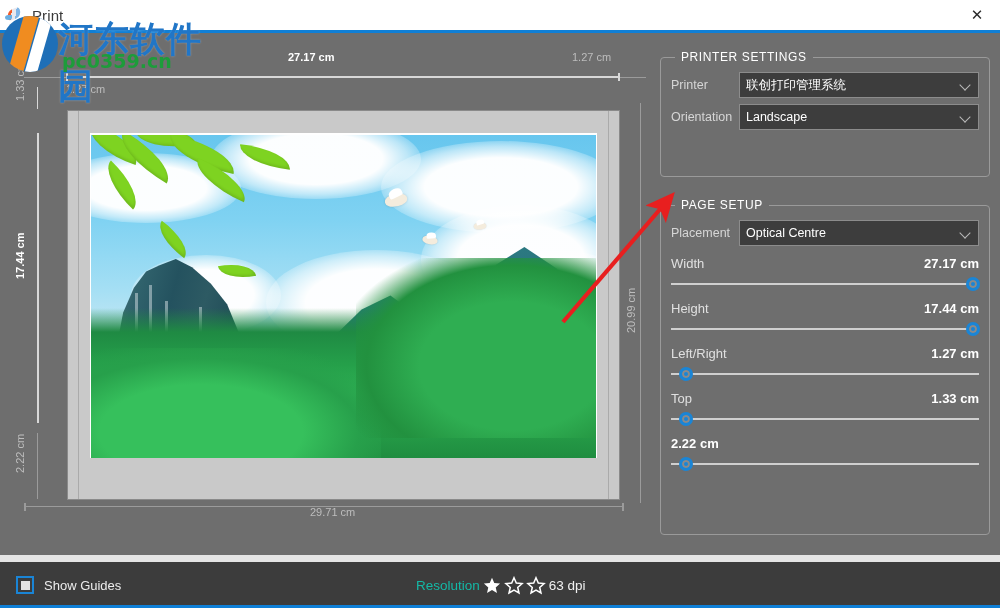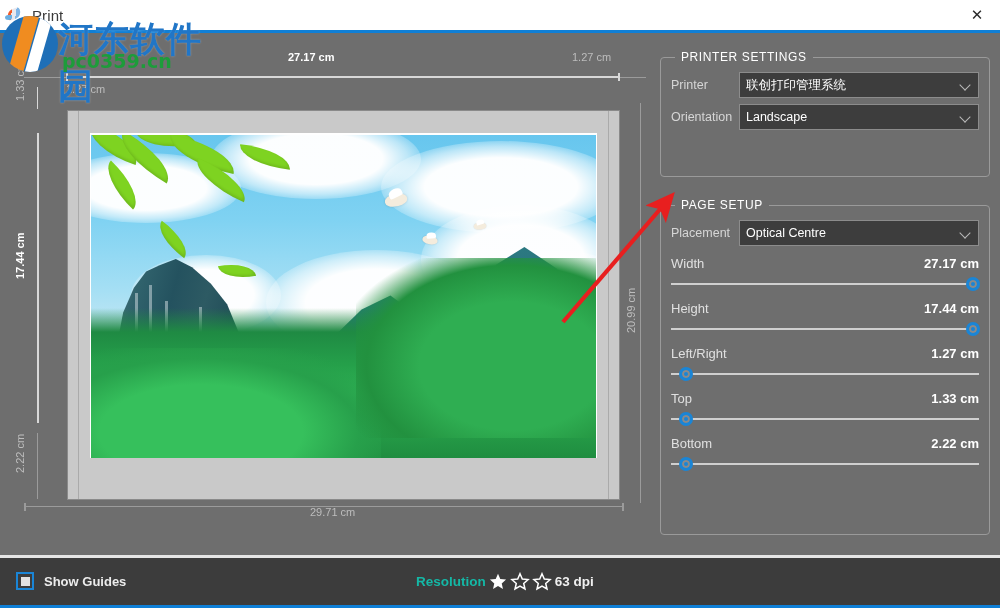--- a/index.html
+++ b/index.html
@@ -204,22 +204,21 @@
     position:absolute; top:0px; width:14px; height:14px; border-radius:50%;
     background:#1a85d6; border:3px solid #1a85d6;
     box-shadow: inset 0 0 0 2px #8a8a8a;
     cursor:pointer;
   }
 
   
   #bottombar {
     position:absolute; left:0; top:555px; width:1000px; height:53px;
     background:#3c3c3c;
-    border-top:3px solid #e5e5e5;
-    font-weight:bold;
+    border-top:7px solid #e5e5e5;
   }
   #bottom-accent { position:absolute; left:0; bottom:0; width:1000px; height:3px; background:#0f7fd6; }
   #guides-wrap {
     position:absolute; left:16px; top:14px; display:flex; align-items:center; cursor:pointer;
   }
   #guides-box {
     width:18px; height:18px; border:2px solid #1a85d6; background:#3c3c3c;
     display:flex; align-items:center; justify-content:center;
   }
   #guides-box i { width:9px; height:9px; background:#e2e2e2; display:block; }
@@ -391,21 +390,20 @@
         <span class="slider-val">1.33 cm</span>
       </div>
       <div class="track">
         <div class="bar"></div>
         <div class="knob" id="knob3" style="left: calc(5% - 7px);"></div>
       </div>
     </div>
 
     <div class="slider-block">
       <div class="slider-head">
-        <span class="slider-name">Bottom</span>
         <span class="slider-val">2.22 cm</span>
       </div>
       <div class="track">
         <div class="bar"></div>
         <div class="knob" id="knob4" style="left: calc(5% - 7px);"></div>
       </div>
     </div>
   </div>
 </div>
 

